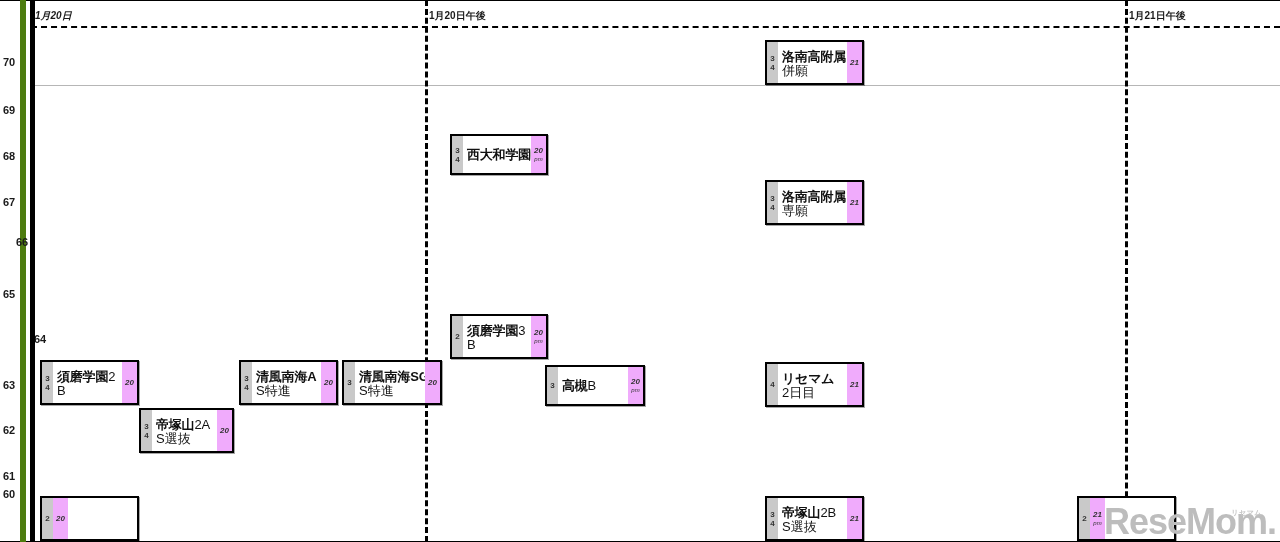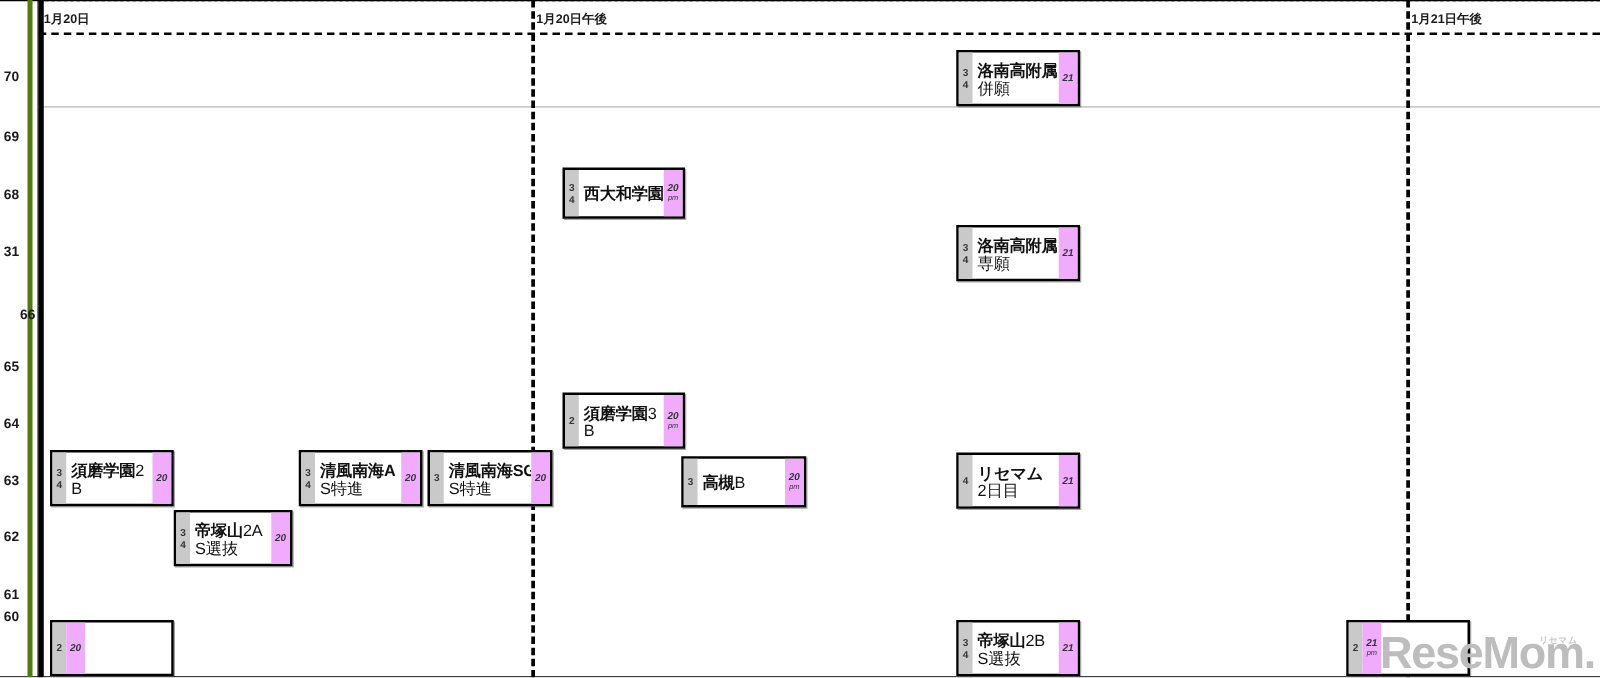--- a/index.html
+++ b/index.html
@@ -29,21 +29,21 @@
     box-sizing: border-box;
     pointer-events: none;
   }
 
   
   .y-axis {
     position: absolute;
     left: 0; top: 0;
     width: 26px;
     height: 542px;
-    border-right: 4px solid #4d7c0f;
+    border-right: 6px solid #4d7c0f;
     box-sizing: border-box;
   }
   .y-gutter {
     position: absolute;
     left: 26px; top: 0;
     width: 5px;
     height: 542px;
     border-right: 1px solid #000;
     box-sizing: border-box;
   }
@@ -215,39 +215,39 @@
 <body>
 
 <div id="chart-root">
 
   <div class="outer-border"></div>
 
   <div class="y-axis">
     <div class="y-tick" style="top:56px;">70</div>
     <div class="y-tick" style="top:104px;">69</div>
     <div class="y-tick" style="top:150px;">68</div>
-    <div class="y-tick" style="top:196px;">31</div>
-    <div class="y-tick" style="top:246px;padding-left:16px;">66</div>
+    <div class="y-tick" style="top:196px;">67</div>
+    <div class="y-tick" style="top:236px;padding-left:16px;">66</div>
     <div class="y-tick" style="top:288px;">65</div>
-    <div class="y-tick" style="top:333px;">64</div>
+    <div class="y-tick" style="top:333px;margin-left:31px;">64</div>
     <div class="y-tick" style="top:379px;">63</div>
     <div class="y-tick" style="top:424px;">62</div>
     <div class="y-tick" style="top:470px;">61</div>
     <div class="y-tick" style="top:488px;">60</div>
   </div>
   <div class="y-gutter"></div>
 
   <div class="plot">
 
     <div class="header-row-line"></div>
     <div class="header-row-line bottom"></div>
 
     <div class="hgrid" style="top:85px;"></div>
 
-    <div class="col" style="left:0px; width:376px;">
+    <div class="col" style="left:0px; width:376px;font-style:italic;">
       <div class="col-sep solid"></div>
       <div class="col-label">1月20日</div>
     </div>
     <div class="col" style="left:394px; width:306px;">
       <div class="col-sep dashed"></div>
       <div class="col-label">1月20日午後</div>
     </div>
     <div class="col" style="left:1094px; width:210px;">
       <div class="col-sep dashed"></div>
       <div class="col-label">1月21日午後</div>

